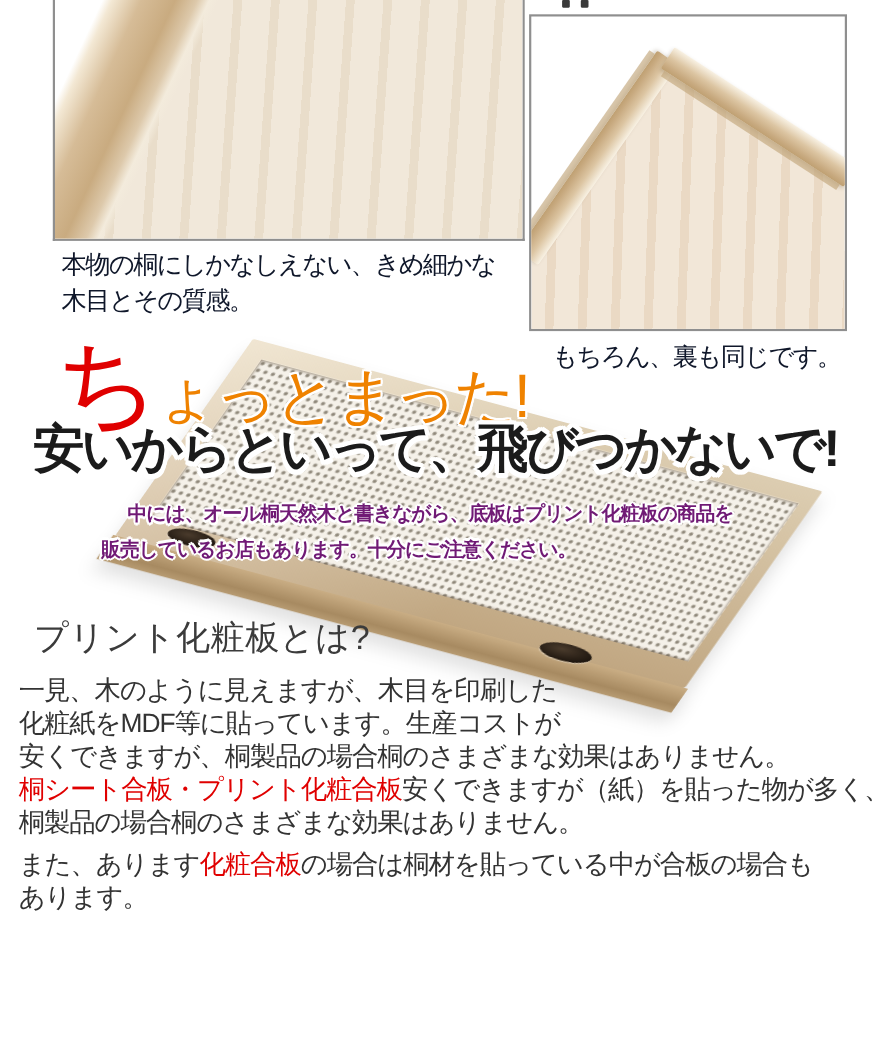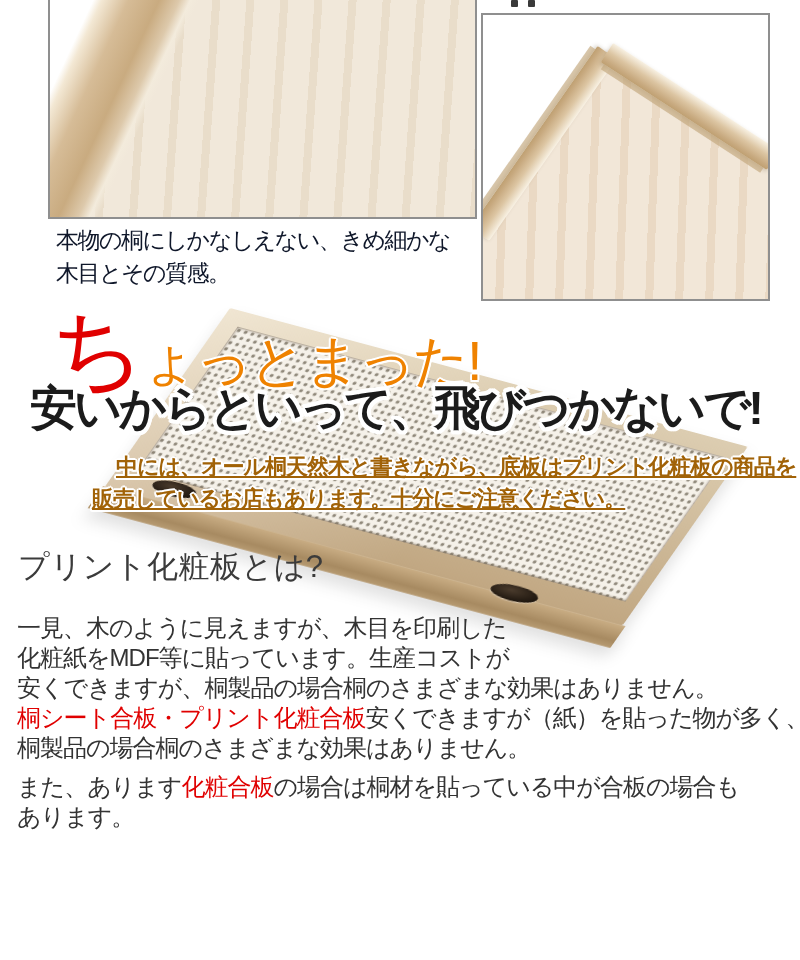--- a/index.html
+++ b/index.html
@@ -77,26 +77,26 @@
   .stroke-lg { text-shadow: 4px 0 0 #fff,-4px 0 0 #fff,0 4px 0 #fff,0 -4px 0 #fff,
                3px 3px 0 #fff,-3px 3px 0 #fff,3px -3px 0 #fff,-3px -3px 0 #fff,
                2px 4px 0 #fff,-2px 4px 0 #fff,2px -4px 0 #fff,-2px -4px 0 #fff; }
   .headline1 { position:absolute; left:36px; top:302px; white-space:nowrap; font-weight:normal; line-height:1;margin-left:15px; }
   .hl-red    { font-size:92px; color:var(--accent-red); vertical-align:baseline; letter-spacing:-4px; }
   .hl-orange { font-size:56px; color:var(--accent-orange); vertical-align:baseline; letter-spacing:-3px; }
   .headline2 {
     position:absolute; left:30px; top:384px; white-space:nowrap;
     font-size:47px; font-weight:bold; color:#1b1b1b; letter-spacing:-3px; line-height:1;
   }
-  .warning { position:absolute; left:92px; top:451px; font-size:22px; font-weight:bold;
-             color:#a16207; line-height:32px; letter-spacing:-1px; white-space:nowrap;text-decoration:underline; }
+  .warning { position:absolute; left:92px; top:451px; font-size:18px; font-weight:bold;
+             color:#701a75; line-height:32px; letter-spacing:-1px; white-space:nowrap; }
   .warning .indent { padding-left:24px; }
 
   
-  .section-heading { position:absolute; left:18px; top:546px; margin:0;
+  .section-heading { position:absolute; left:18px; top:546px; margin:13px;
     font-size:31px; font-weight:normal; color:#3b3b3b; letter-spacing:0.5px; white-space:nowrap; }
   .body-text { position:absolute; left:17px; top:613px; font-size:24px; line-height:30px;
     letter-spacing:-1px; color:#333; white-space:nowrap; }
   .body-text .gap { margin-top:9px; }
   .red { color:var(--accent-red); }
 </style>
 </head>
 <body>
 
 <div class="page">
@@ -114,20 +114,21 @@
   <div class="crop-remnant">
       <i></i>
       <i></i>
     </div>
 
   <div class="caption caption-left">
     <div>本物の桐にしかなしえない、きめ細かな</div>
     <div>木目とその質感。</div>
   </div>
 
+  <div class="caption caption-right">もちろん、裏も同じです。</div>
 
   <div class="tray-photo">
     <div class="tray">
       <div class="tray-panel"></div>
       <div class="tray-face"></div>
       <div class="handle handle-left"></div>
       <div class="handle handle-right"></div>
     </div>
   </div>
 

